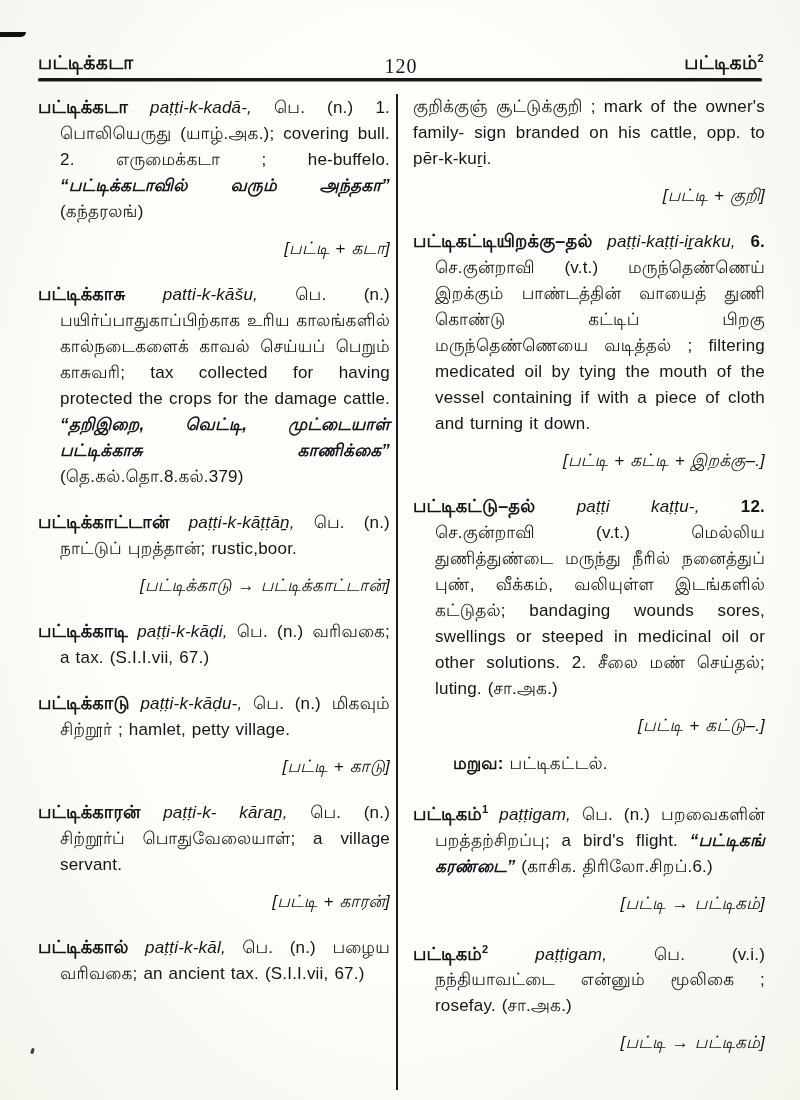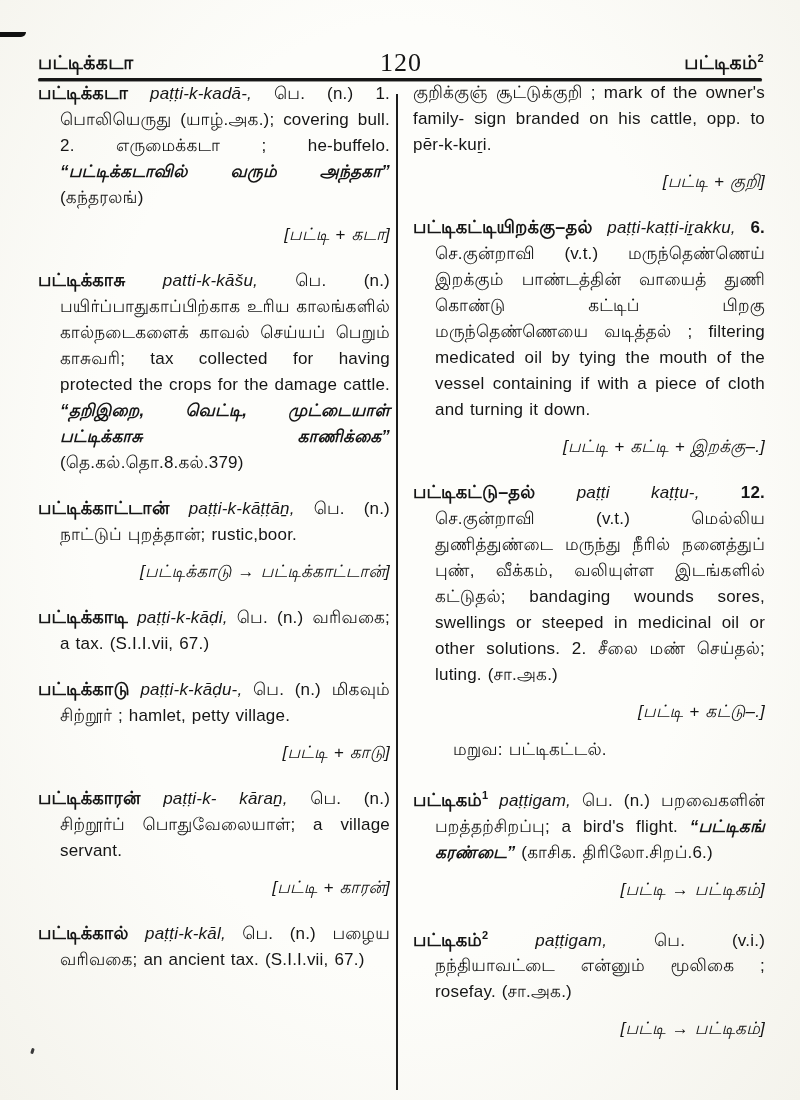--- a/index.html
+++ b/index.html
@@ -12,48 +12,48 @@
     position:relative;
     overflow:hidden;
   }
   .page { position:absolute; inset:0;margin-top:32px; }
 
   
   .header { position:absolute; top:14px; left:38px; right:36px; height:32px; }
   .hw-left  { position:absolute; left:0; bottom:2px; font-weight:700; font-size:19px; letter-spacing:0.3px; }
   .page-number {
     position:absolute; left:0; right:0; bottom:0; text-align:center;
-    font-family:"Liberation Serif","DejaVu Serif",serif; font-size:26px; letter-spacing:1px;
+    font-family:"Liberation Serif","DejaVu Serif",serif; font-size:20px; letter-spacing:1px;
   }
   .hw-right { position:absolute; right:0; bottom:2px; font-weight:700; font-size:19px; letter-spacing:0.3px; }
   sup { font-size:11px; font-weight:700; }
 
   .rule {
     position:absolute; top:46px; left:38px; width:724px; height:3px;
     background:#171717; border-radius:2px;
     box-shadow: 0 1px 0 rgba(20,20,20,0.45);
   }
   .divider { position:absolute; left:396px; top:62px; width:2px; height:996px; background:#1d1d1d; }
 
   
-  .col { position:absolute; top:48px; font-size:17px; line-height:26px; text-align:justify;
+  .col { position:absolute; top:62px; font-size:17px; line-height:26px; text-align:justify;
          letter-spacing:0.2px; word-spacing:1px; }
   .col-left  { left:38px;  width:352px; }
   .col-right { left:413px; width:352px; }
 
   .entry { margin:0 0 19px 0; }
   .ehead { margin:0; padding-left:22px; text-indent:-22px; }
   .hw  { font-weight:700; font-size:18px; letter-spacing:0.2px; }
   .tr  { font-style:italic; }
   .num { font-weight:700; }
   .quote { font-style:italic; font-weight:600; }
   .etym { margin:11px 0 4px 55px; font-style:italic; text-align:right; }
   .col-right .etym { margin-left:34px; }
   .variant { margin:12px 0 0 40px; text-align:left; }
-  .variant-label { font-weight:400; }
+  .variant-label { font-weight:700; }
   .cont-body { margin:0; }
 
   
   .smudge-topleft { position:absolute; top:0; left:0; width:26px; height:5px; background:#111; border-radius:0 0 5px 0; }
   .speck-entry8 { position:absolute; left:31px; top:1016px; width:3px; height:6px; background:#3a3a3a; border-radius:2px; transform:rotate(18deg); }
 </style>
 </head>
 <body>
 
 <div class="page">

